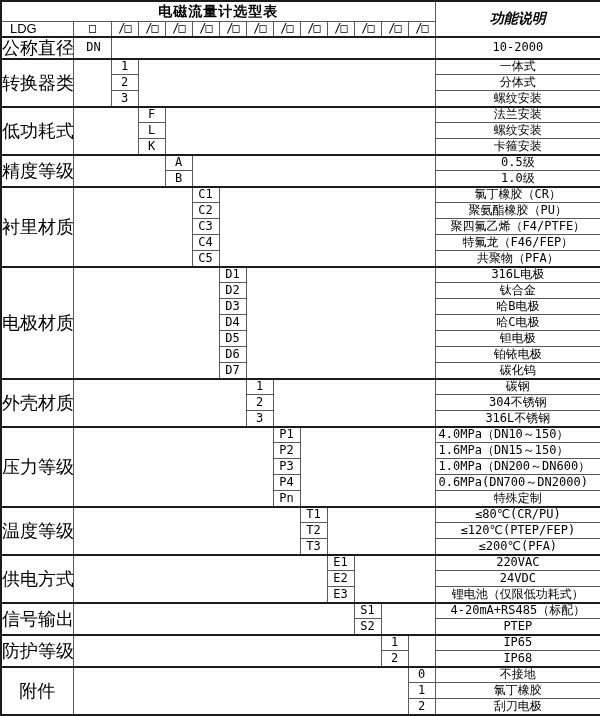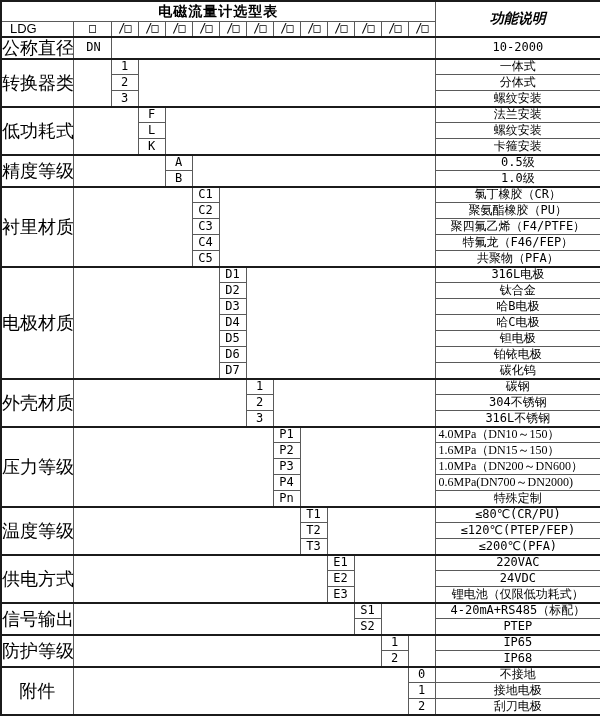--- a/index.html
+++ b/index.html
@@ -14,21 +14,21 @@
   td.title{font-size:14px;font-weight:700;letter-spacing:1px;}
   td.func-header{font-size:14px;font-weight:700;font-style:italic;}
   td.model-prefix{font-family:Liberation Sans, sans-serif;
      text-align:left;padding-left:8px;font-size:13px;}
   td.box-cell,td.slot-cell{font-family:"DejaVu Sans Mono","Liberation Mono",monospace;
      font-size:12px;letter-spacing:-1px;}
   td.cat-label{font-size:18px;text-align:center;}
   td.code-cell{font-family:"DejaVu Sans Mono","Liberation Mono",monospace;font-size:12px;}
   td.code-dn{text-align:center;padding-left:3px;}
   td.desc-cell{font-size:12px;font-family:"DejaVu Sans Mono","DejaVu Sans",monospace;}
-  td.desc-left{text-align:left;padding-left:3px;font-family:Liberation Serif, serif;}
+  td.desc-left{text-align:left;padding-left:3px;}
   tr.sec-start>td{border-top:2px solid #1b1b1b;}
 </style>
 </head>
 <body>
 
 <div class="wrap">
   <table>
     <colgroup>
       <col style="width:72px">
       <col style="width:38px">
@@ -259,21 +259,21 @@
           <td class="desc-cell">IP68</td>
         </tr>
         <tr class="sec-start">
           <td class="cat-label" rowspan="3">附件</td>
           <td colspan="12" rowspan="3"></td>
           <td class="code-cell">0</td>
           <td class="desc-cell">不接地</td>
         </tr>
         <tr>
           <td class="code-cell">1</td>
-          <td class="desc-cell">接地电极</td>
+          <td class="desc-cell">氯丁橡胶</td>
         </tr>
         <tr>
           <td class="code-cell">2</td>
           <td class="desc-cell">刮刀电极</td>
         </tr>
       </tbody>
   </table>
 </div>
 
 </body></html>

